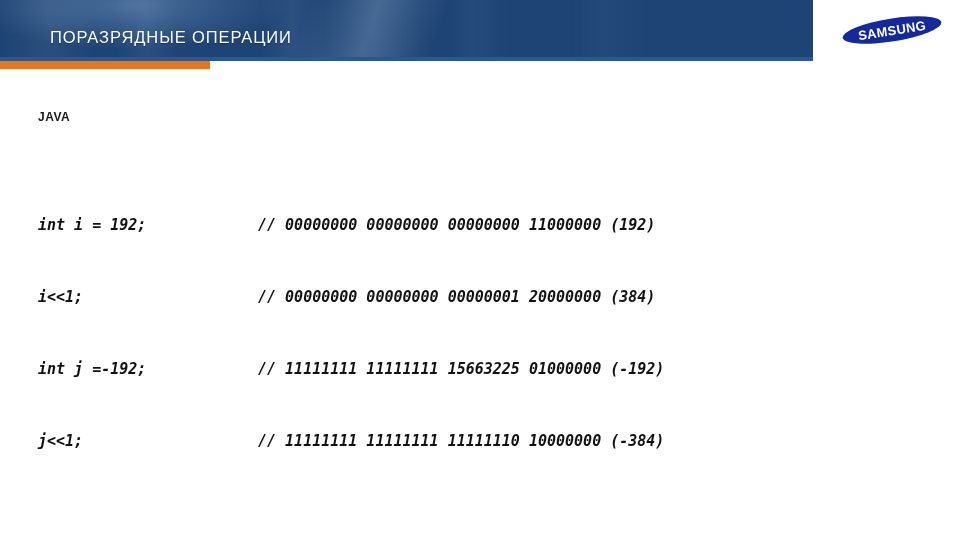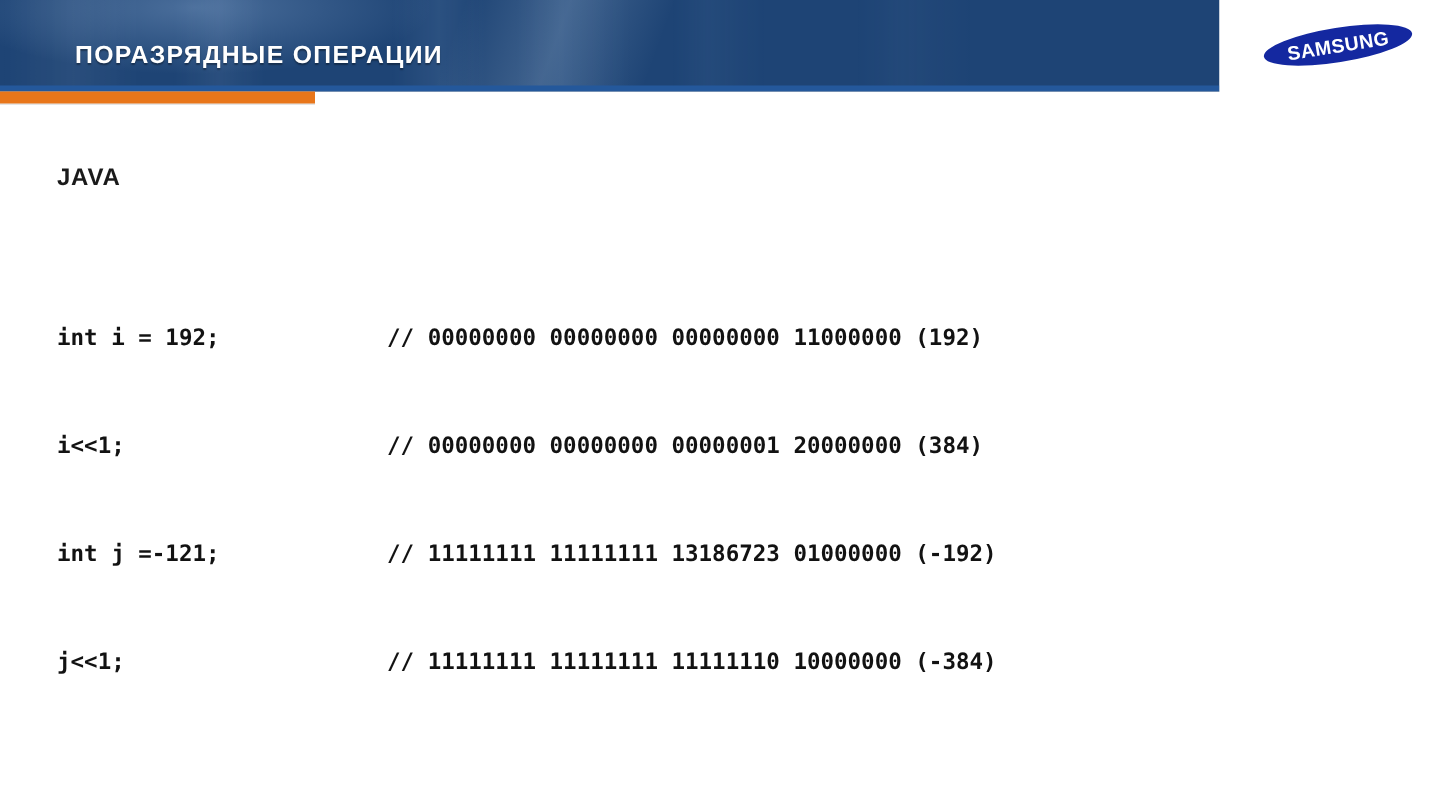--- a/index.html
+++ b/index.html
@@ -76,21 +76,21 @@
     background: linear-gradient(to right, rgba(255,255,255,0.00), rgba(220,238,255,0.18), rgba(255,255,255,0.00));
     pointer-events: none;
   }
 
   #slide-title {
     position: absolute;
     left: 50px;
     top: 28px;
     color: #ffffff;
     font-size: 16.5px;
-    font-weight: bold;
+    font-weight: normal;
     letter-spacing: 0.9px;
     white-space: nowrap;
     font-family: "Liberation Sans", sans-serif;
     text-shadow: 0 1px 1px rgba(0,0,0,0.35);
   }
 
   
   #header-underline {
     position: absolute;
     left: 0;
@@ -134,21 +134,21 @@
     width: 102px;
     height: 32px;
   }
   #samsung-logo svg { display:block; }
 
   
   #java-heading {
     position: absolute;
     left: 38px;
     top: 110px;
-    font-size: 16px;
+    font-size: 12px;
     font-weight: bold;
     color: #1a1a1a;
     letter-spacing: 0.5px;
     font-family: "Liberation Sans", sans-serif;
   }
 
   #code-block {
     position: absolute;
     left: 38px;
     top: 165px;
@@ -156,20 +156,21 @@
     font-size: 15px;
     font-weight: bold;
     color: #121212;
     line-height: 24px;
     white-space: pre;
   }
   .code-row {
     height: 24px;
     display: block;
     white-space: pre;
+    font-style: italic;
   }
   .code-left {
     display: inline-block;
     width: 220px;
     white-space: pre;
   }
   .code-comment {
     display: inline-block;
     white-space: pre;
   }
@@ -199,18 +200,18 @@
         <text x="51" y="21" text-anchor="middle" font-family="&quot;Liberation Sans&quot;, sans-serif" font-size="13" font-weight="bold" letter-spacing="0.3" fill="#ffffff" transform="rotate(-9 51 16)">SAMSUNG</text>
       </svg>
     </div>
   </div>
 
   <div id="java-heading">JAVA</div>
 
   <div id="code-block">
     <div class="code-row"><span class="code-left">int i = 192;</span><span class="code-comment">// 00000000 00000000 00000000 11000000 (192)</span></div>
     <div class="code-row"><span class="code-left">i&lt;&lt;1;</span><span class="code-comment">// 00000000 00000000 00000001 20000000 (384)</span></div>
-    <div class="code-row"><span class="code-left">int j =-121;</span><span class="code-comment">// 11111111 11111111 13186723 01000000 (-192)</span></div>
+    <div class="code-row"><span class="code-left">int j =-192;</span><span class="code-comment">// 11111111 11111111 15663225 01000000 (-192)</span></div>
     <div class="code-row"><span class="code-left">j&lt;&lt;1;</span><span class="code-comment">// 11111111 11111111 11111110 10000000 (-384)</span></div>
     
   </div>
 
 </div>
 
 </body></html>

